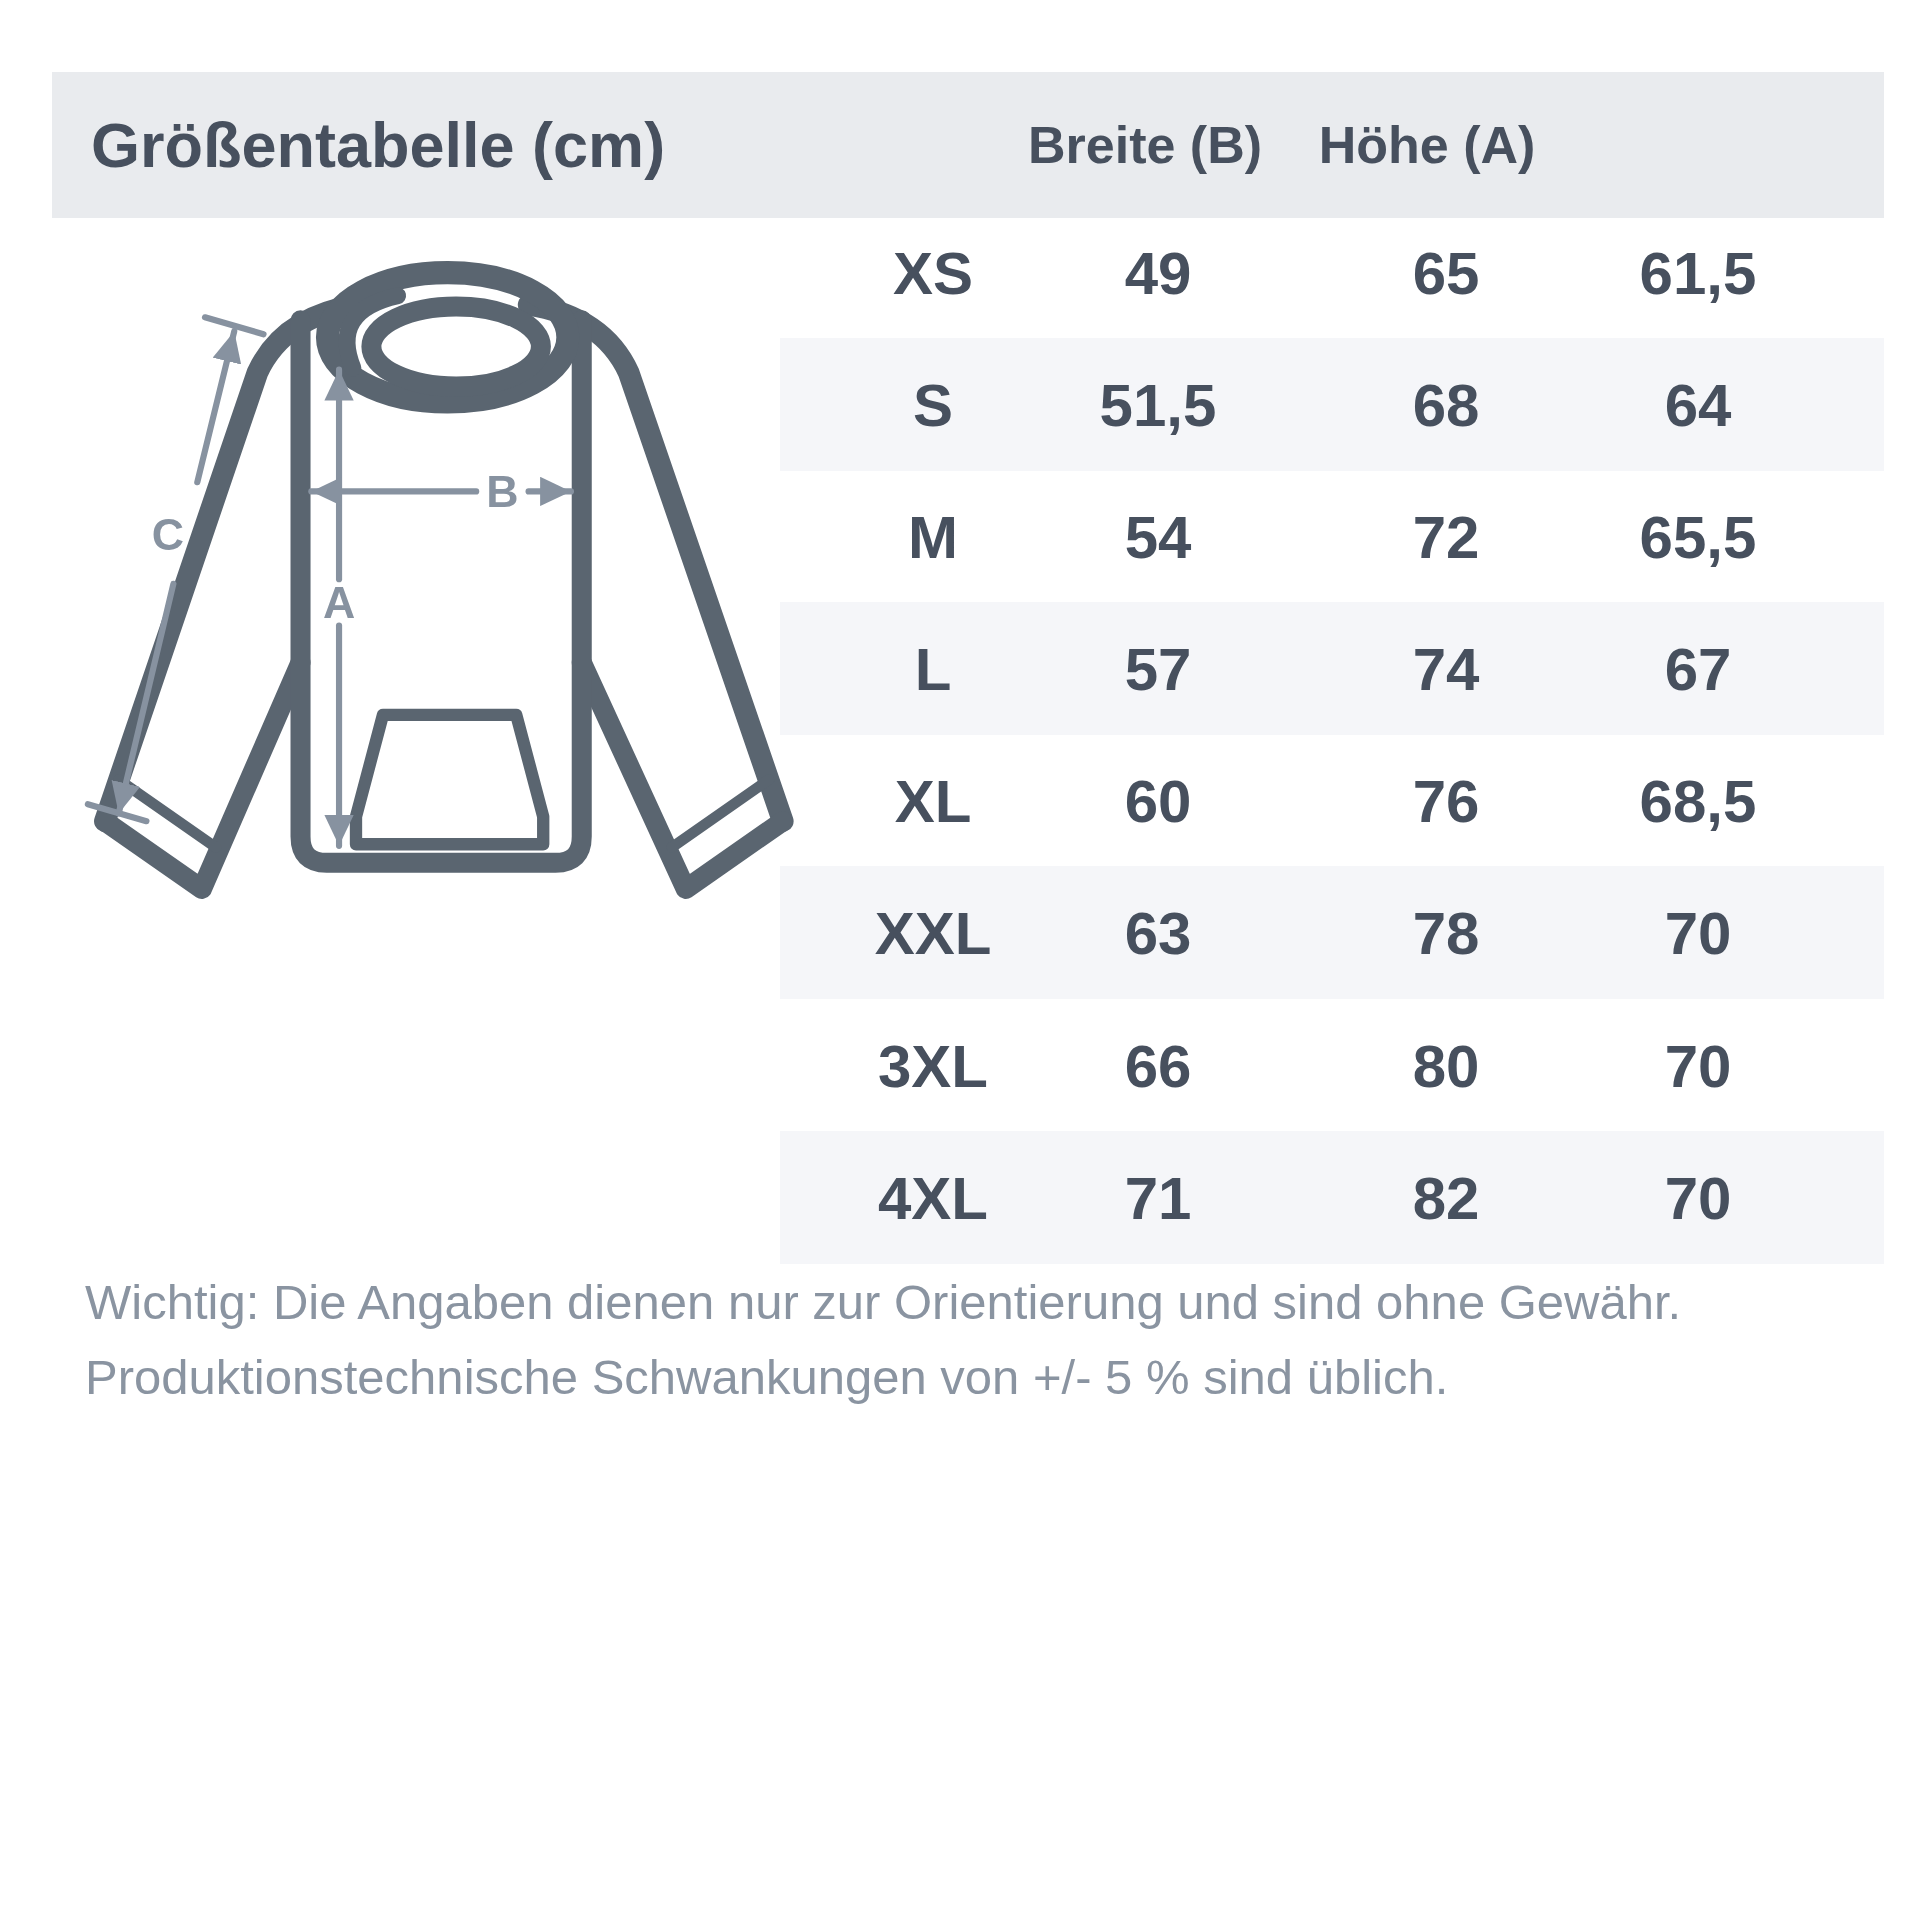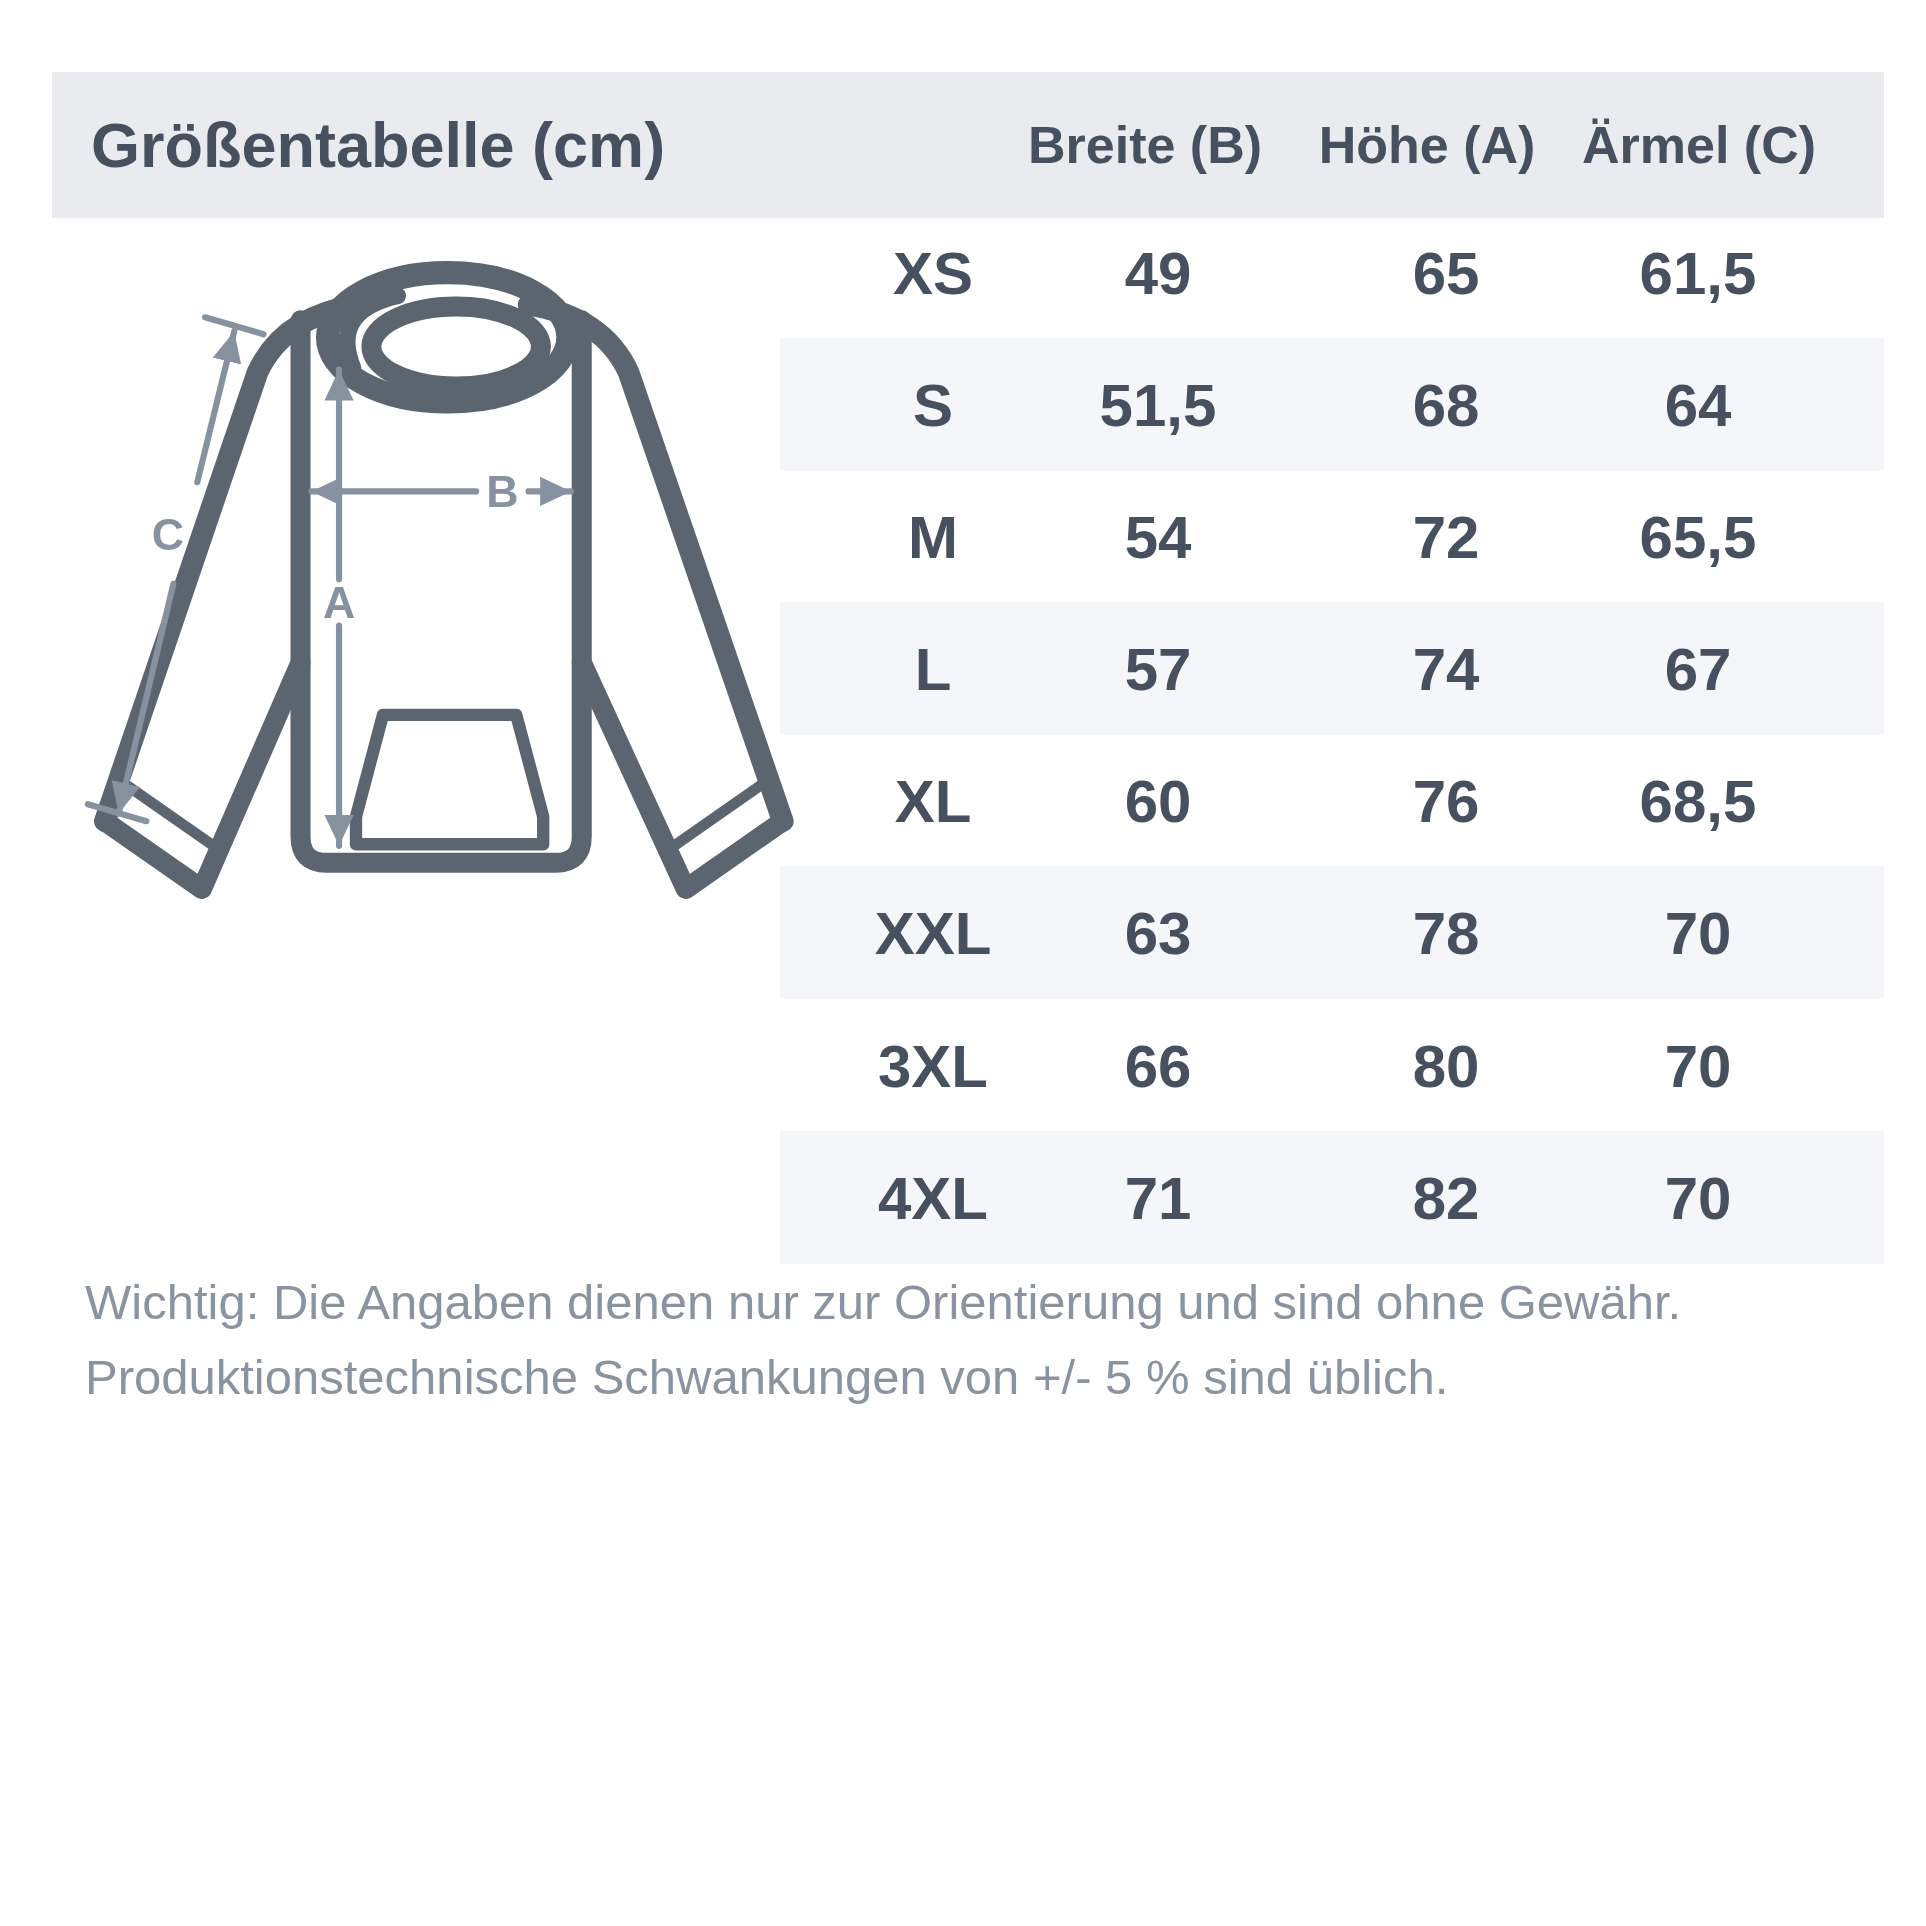--- a/index.html
+++ b/index.html
@@ -62,21 +62,20 @@
   }
   .footer .imp{font-weight:400}
 </style>
 </head>
 <body>
 
 <div class="header-bar">
   <span class="title">Größentabelle (cm)</span>
   <span class="col-h h1">Breite (B)</span>
   <span class="col-h h2">Höhe (A)</span>
-  <span class="col-h h3">Ärmel (C)</span>
 </div>
 
 <div id="rows">
   <div class="row" style="top: 206px;">
     <span class="cell c-size">XS</span>
     <span class="cell c-b">49</span>
     <span class="cell c-h">65</span>
     <span class="cell c-a">61,5</span>
   </div>
 

